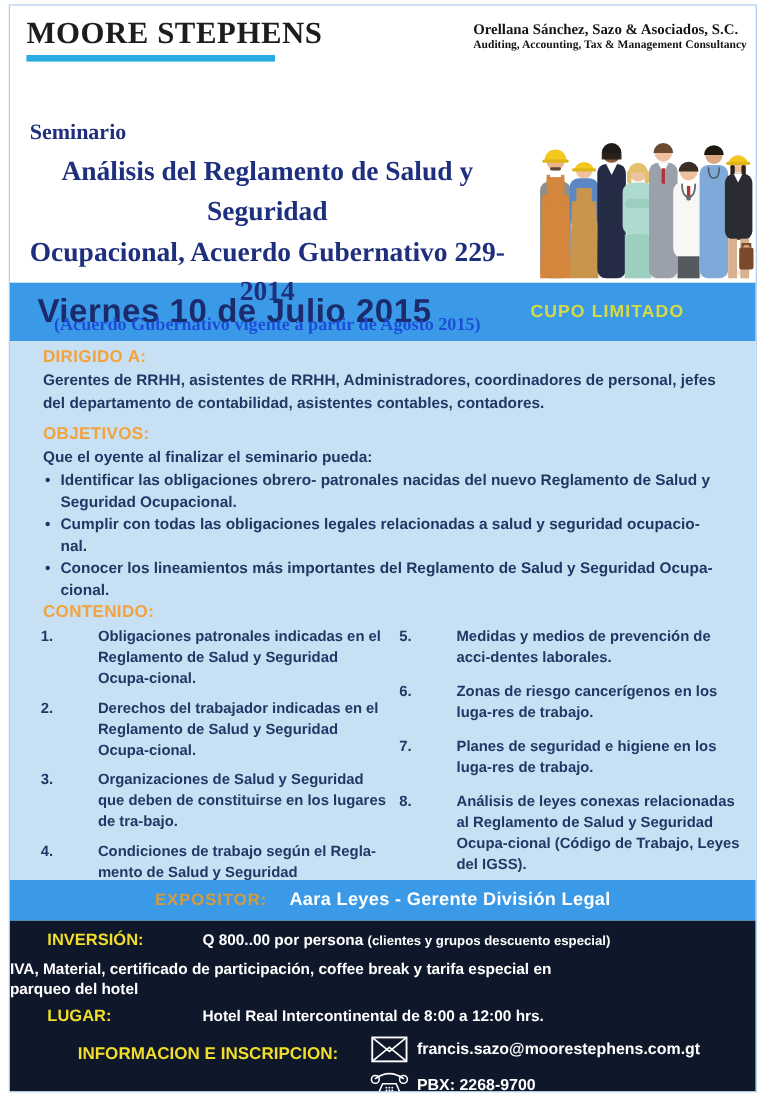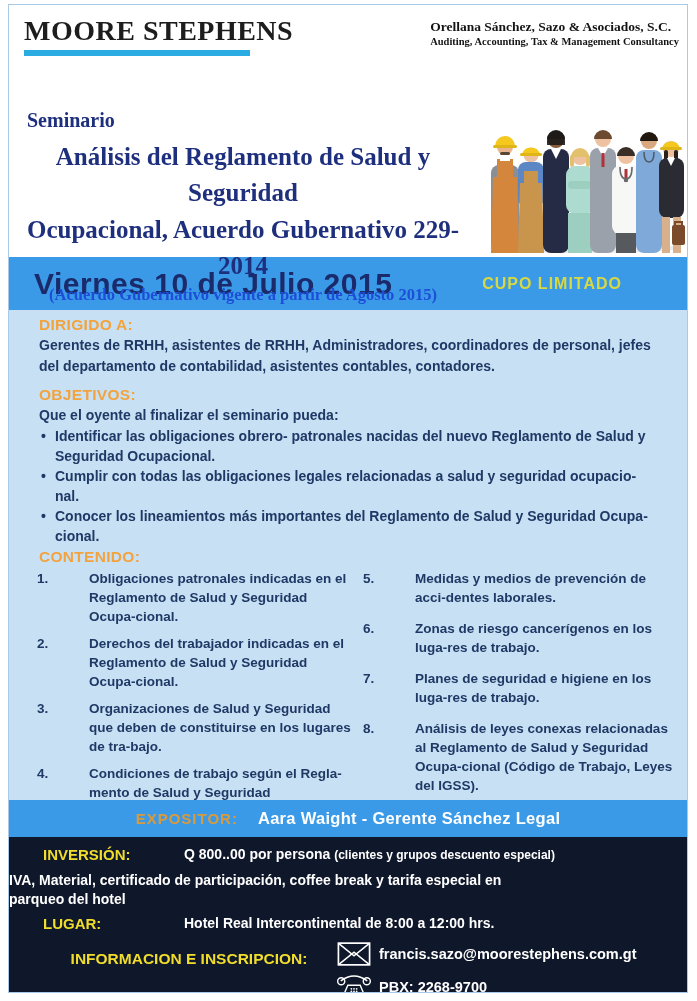--- a/index.html
+++ b/index.html
@@ -237,21 +237,21 @@
           <div class="citem">
             <span class="num">8.</span>
             <span class="text">Análisis de leyes conexas relacionadas al Reglamento de Salud y Seguridad Ocupa-cional (Código de Trabajo, Leyes del IGSS).</span>
           </div>
         </div>
       </div>
     </div>
 
     <div class="expositor">
       <span class="exp-label">EXPOSITOR:</span>
-      <span class="exp-name">Aara Waight - Gerente Sánchez Legal</span>
+      <span class="exp-name">Aara Leyes - Gerente División Legal</span>
     </div>
 
     <div class="footer">
       <div class="frow r1">
         <span class="flabel">INVERSIÓN:</span>
         <span class="fvalue">
           <span>Q 800..00  por persona</span>
           <span class="fnote">(clientes y grupos descuento especial)</span>
         </span>
       </div>

